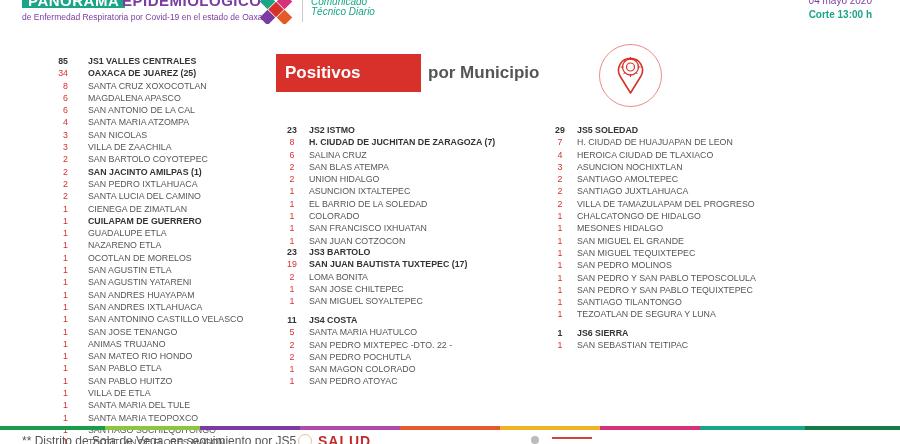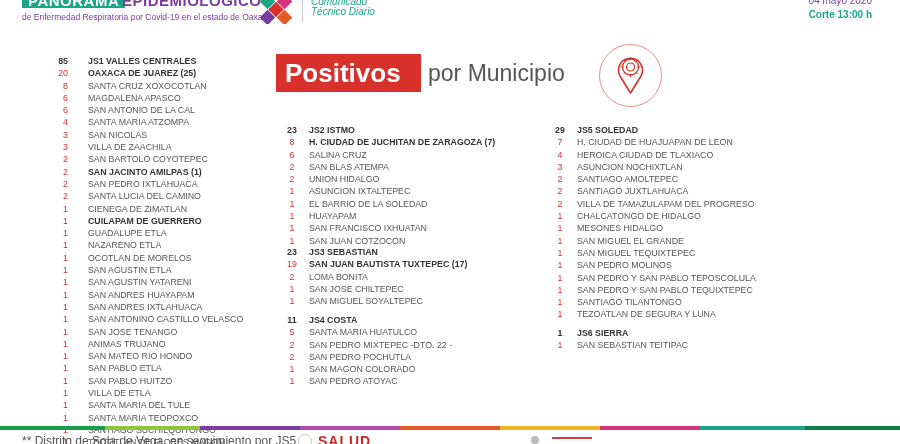--- a/index.html
+++ b/index.html
@@ -11,22 +11,22 @@
   .brand-panorama { position: absolute; left: 22px; top: -7px; height: 15px; background: #1aa586; color: #fff; font-weight: bold; font-size: 15px; padding: 0 6px; line-height: 15px; letter-spacing: 0.5px; }
   .brand-epi { position: absolute; left: 122px; top: -7px; height: 15px; color: #7a3ca0; font-weight: bold; font-size: 15px; line-height: 15px; letter-spacing: 0.5px; }
   .brand-sub { position: absolute; left: 22px; top: 12px; font-size: 8.5px; color: #7a3ca0; line-height: 10px; }
   .logo { position: absolute; left: 258px; top: -8px; width: 38px; height: 32px; }
   .vsep { position: absolute; left: 302px; top: 0; width: 1px; height: 22px; background: #ccc; }
   .comunicado { position: absolute; left: 311px; top: -3px; color: #1aa586; font-style: italic; font-size: 10px; line-height: 10px; }
   .date { position: absolute; right: 28px; top: -5px; color: #7a3ca0; font-size: 10px; line-height: 11px; text-align: right; }
   .corte { position: absolute; right: 28px; top: 9px; color: #1aa586; font-weight: bold; font-size: 10px; line-height: 11px; text-align: right; margin-left: 27px; }
 
   
-  .title-box { position: absolute; left: 276px; top: 54px; height: 38px; width: 145px; background: #d8312b; color: #fff; font-weight: bold; font-size: 26px; line-height: 38px; padding-left: 9px; }
-  .title-rest { position: absolute; left: 428px; top: 54px; height: 38px; line-height: 38px; font-size: 23px; color: #555; }
+  .title-box { position: absolute; left: 276px; top: 54px; height: 38px; width: 145px; background: #d8312b; color: #fff; font-weight: bold; font-size: 17px; line-height: 38px; padding-left: 9px; }
+  .title-rest { position: absolute; left: 428px; top: 54px; height: 38px; line-height: 38px; font-size: 17px; color: #555; font-weight: bold; }
   .pin { position: absolute; left: 598px; top: 43px; width: 65px; height: 65px; }
 
   
   .group { position: absolute; }
   .row { position: relative; height: 12.3px; line-height: 12.3px; font-size: 8.8px; white-space: nowrap; }
   .num { position: absolute; left: 0; width: 18px; text-align: center; color: #d8312b; }
   .name { position: absolute; color: #555; }
   .row.head .num { color: #333; font-weight: bold; }
   .row.head .name { color: #333; font-weight: bold; }
   .row.bold .name { color: #333; font-weight: bold; }
@@ -84,21 +84,21 @@
     <line x1="27.5" y1="29" x2="25.5" y2="31"></line>
   </g>
 </svg>
 
 <div class="group" id="g1" style="left:46px; top:55px;">
     <div class="row head">
       <span class="num">85</span>
       <span class="name">JS1 VALLES CENTRALES</span>
     </div>
     <div class="row bold">
-      <span class="num">20</span>
+      <span class="num">34</span>
       <span class="name">OAXACA DE JUAREZ (25)</span>
     </div>
     <div class="row">
       <span class="num">8</span>
       <span class="name">SANTA CRUZ XOXOCOTLAN</span>
     </div>
     <div class="row">
       <span class="num">6</span>
       <span class="name">MAGDALENA APASCO</span>
     </div>
@@ -241,36 +241,36 @@
     <div class="row">
       <span class="num">1</span>
       <span class="name">ASUNCION IXTALTEPEC</span>
     </div>
     <div class="row">
       <span class="num">1</span>
       <span class="name">EL BARRIO DE LA SOLEDAD</span>
     </div>
     <div class="row">
       <span class="num">1</span>
-      <span class="name">HUAYAPAM</span>
+      <span class="name">COLORADO</span>
     </div>
     <div class="row">
       <span class="num">1</span>
       <span class="name">SAN FRANCISCO IXHUATAN</span>
     </div>
     <div class="row">
       <span class="num">1</span>
       <span class="name">SAN JUAN COTZOCON</span>
     </div>
   </div>
 
 <div class="group g-narrow" id="g3" style="left:283px; top:246px;">
     <div class="row head">
       <span class="num">23</span>
-      <span class="name">JS3 SEBASTIAN</span>
+      <span class="name">JS3 BARTOLO</span>
     </div>
     <div class="row bold">
       <span class="num">19</span>
       <span class="name">SAN JUAN BAUTISTA TUXTEPEC (17)</span>
     </div>
     <div class="row">
       <span class="num">2</span>
       <span class="name">LOMA BONITA</span>
     </div>
     <div class="row">

